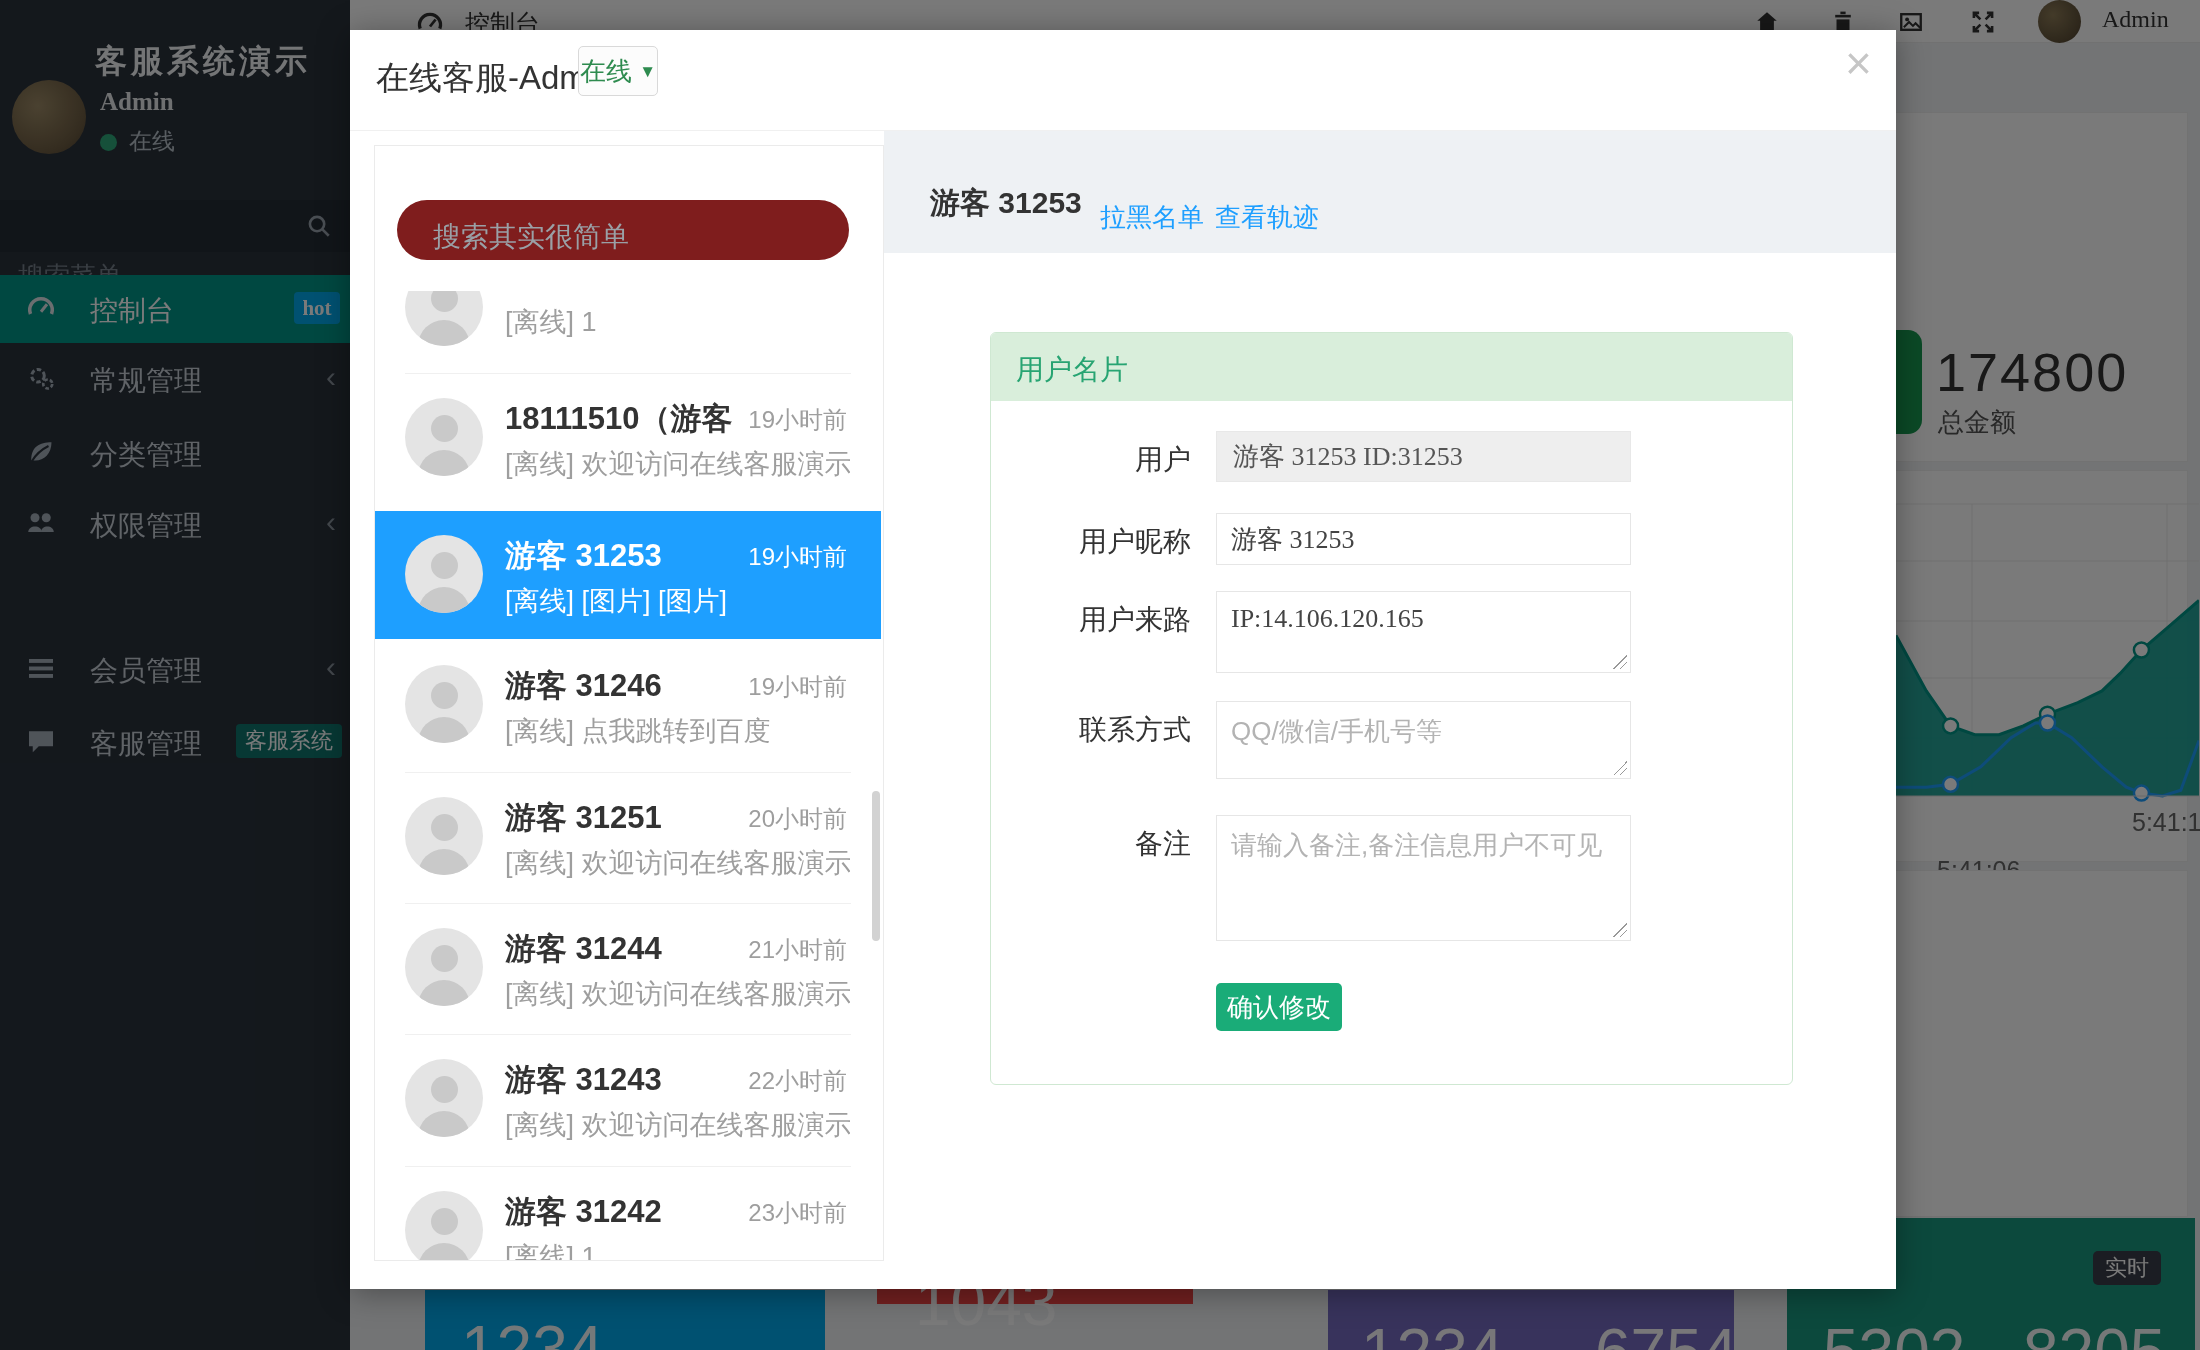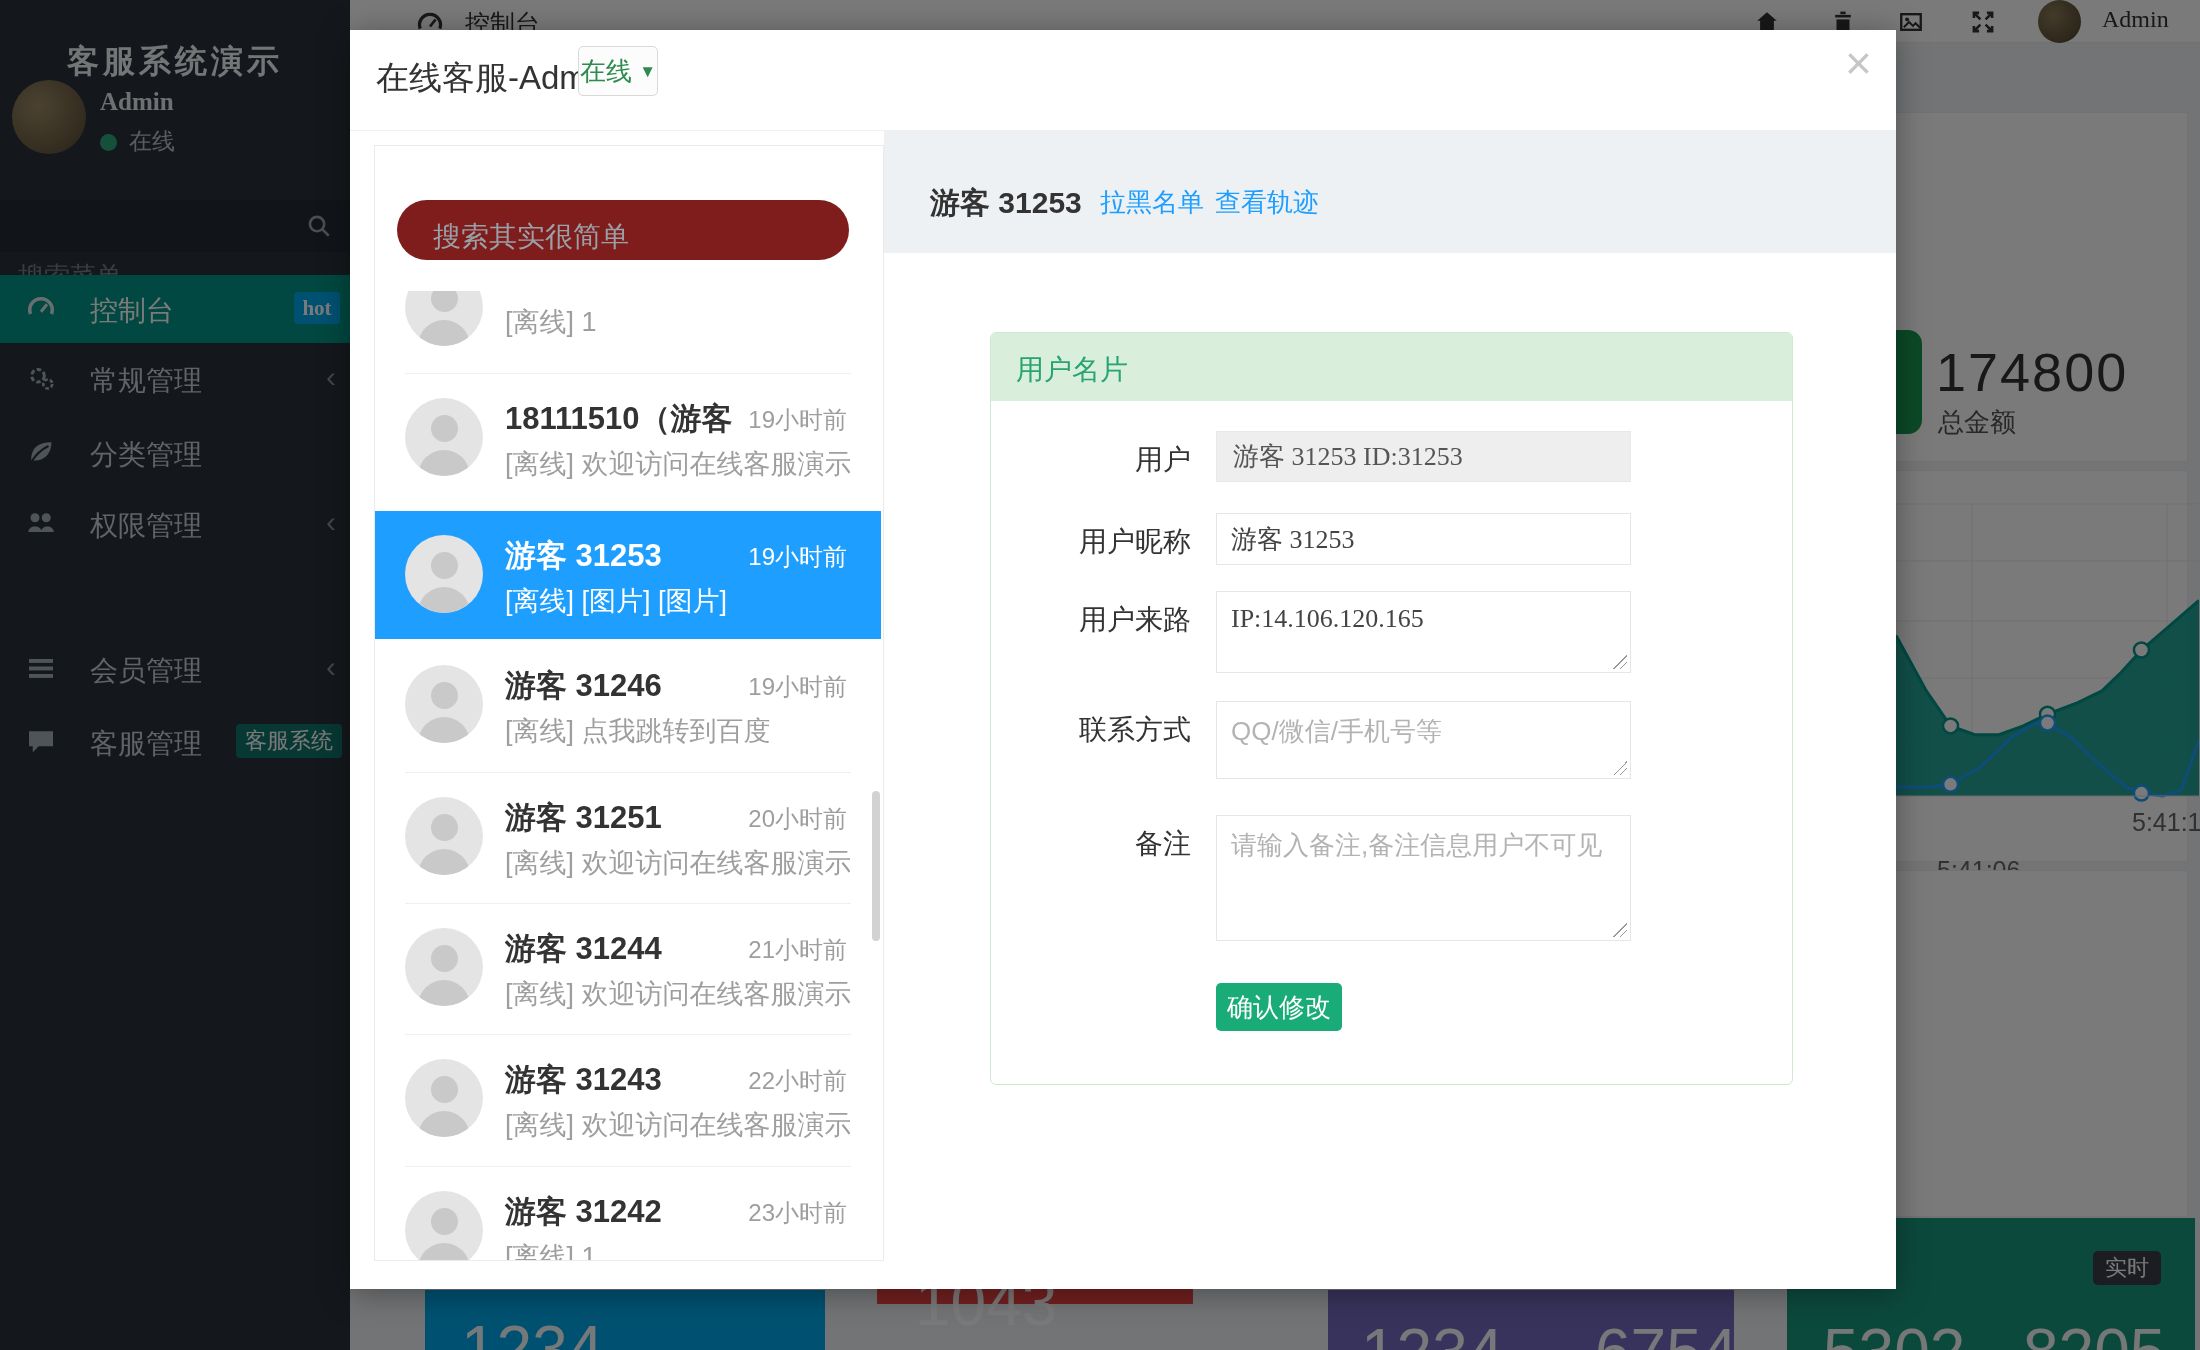--- a/index.html
+++ b/index.html
@@ -1,21 +1,21 @@
 <!DOCTYPE html>
 <html><head>
 <meta charset="utf-8">
 <style>
   html,body{margin:0;padding:0;width:2200px;height:1350px;overflow:hidden;
     font-family:"Liberation Sans",sans-serif;background:#f0f2f5;}
   
   #app{position:absolute;inset:0;}
   #sidebar{position:absolute;left:0;top:0;width:350px;height:1350px;background:#2A323C;}
   .side-title{position:absolute;left:0;top:40px;width:350px;text-align:center;color:#f2f4f6;
-    font-size:32px;font-weight:bold;letter-spacing:4px;}
+    font-size:32px;font-weight:bold;letter-spacing:4px;padding-left:28px;}
   .side-avatar{position:absolute;left:12px;top:80px;width:74px;height:74px;border-radius:50%;
     background:radial-gradient(circle at 35% 35%,#9c8a66,#6d5c42 70%,#4e4230);}
   .side-user{position:absolute;left:100px;top:88px;color:#e8eaec;font-size:25px;font-weight:bold;
     font-family:"Liberation Serif",serif;}
   .side-status{position:absolute;left:100px;top:126px;color:#b9c2ca;font-size:23px;}
   .dot{display:inline-block;width:17px;height:17px;border-radius:50%;background:#2EA879;
     margin-right:12px;vertical-align:-2px;}
   .side-search{position:absolute;left:0px;top:200px;width:350px;height:52px;background:#252C35;}
   .side-search span{position:absolute;left:18px;top:12px;font-size:26px;color:#78828c;margin-top:47px;}
   .side-search svg{position:absolute;right:18px;top:13px;}
@@ -75,21 +75,21 @@
   .ci-time{position:absolute;right:34px;top:30px;font-size:24px;color:#9e9e9e;}
   .ci-sub{position:absolute;left:130px;top:72px;font-size:27px;color:#9e9e9e;white-space:nowrap;
     max-width:345px;overflow:hidden;}
   .sel .ci-title,.sel .ci-time,.sel .ci-sub{color:#fff;}
   .divider-line{position:absolute;left:30px;width:446px;height:1px;background:#f0f0f0;}
   #scrollthumb{position:absolute;left:497px;top:645px;width:8px;height:150px;border-radius:4px;
     background:#d2d2d2;}
   
   #detailband{position:absolute;left:534px;top:101px;width:1012px;height:122px;background:#eef1f4;}
   .d-title{position:absolute;left:46px;top:52px;font-size:30px;font-weight:bold;color:#333;}
-  .d-link{position:absolute;top:54px;font-size:26px;color:#1E9FFF;}
+  .d-link{position:absolute;top:69px;font-size:26px;color:#1E9FFF;}
   
   #usercard{position:absolute;left:640px;top:302px;width:803px;height:753px;background:#fff;
     border:1px solid #cfe8d2;border-radius:6px;box-sizing:border-box;}
   .uc-head{position:absolute;left:0;top:0;width:100%;height:68px;background:#d9eedb;
     border-radius:5px 5px 0 0;}
   .uc-head span{position:absolute;left:25px;top:18px;font-size:28px;color:#27A472;}
   .f-label{position:absolute;left:0;width:200px;text-align:right;font-size:28px;color:#333;}
   .f-ro{position:absolute;left:225px;width:415px;height:51px;background:#eee;border:1px solid #e8e8e8;
     box-sizing:border-box;font-size:26px;color:#555;line-height:49px;padding-left:16px;
     font-family:"Liberation Serif",serif;}

